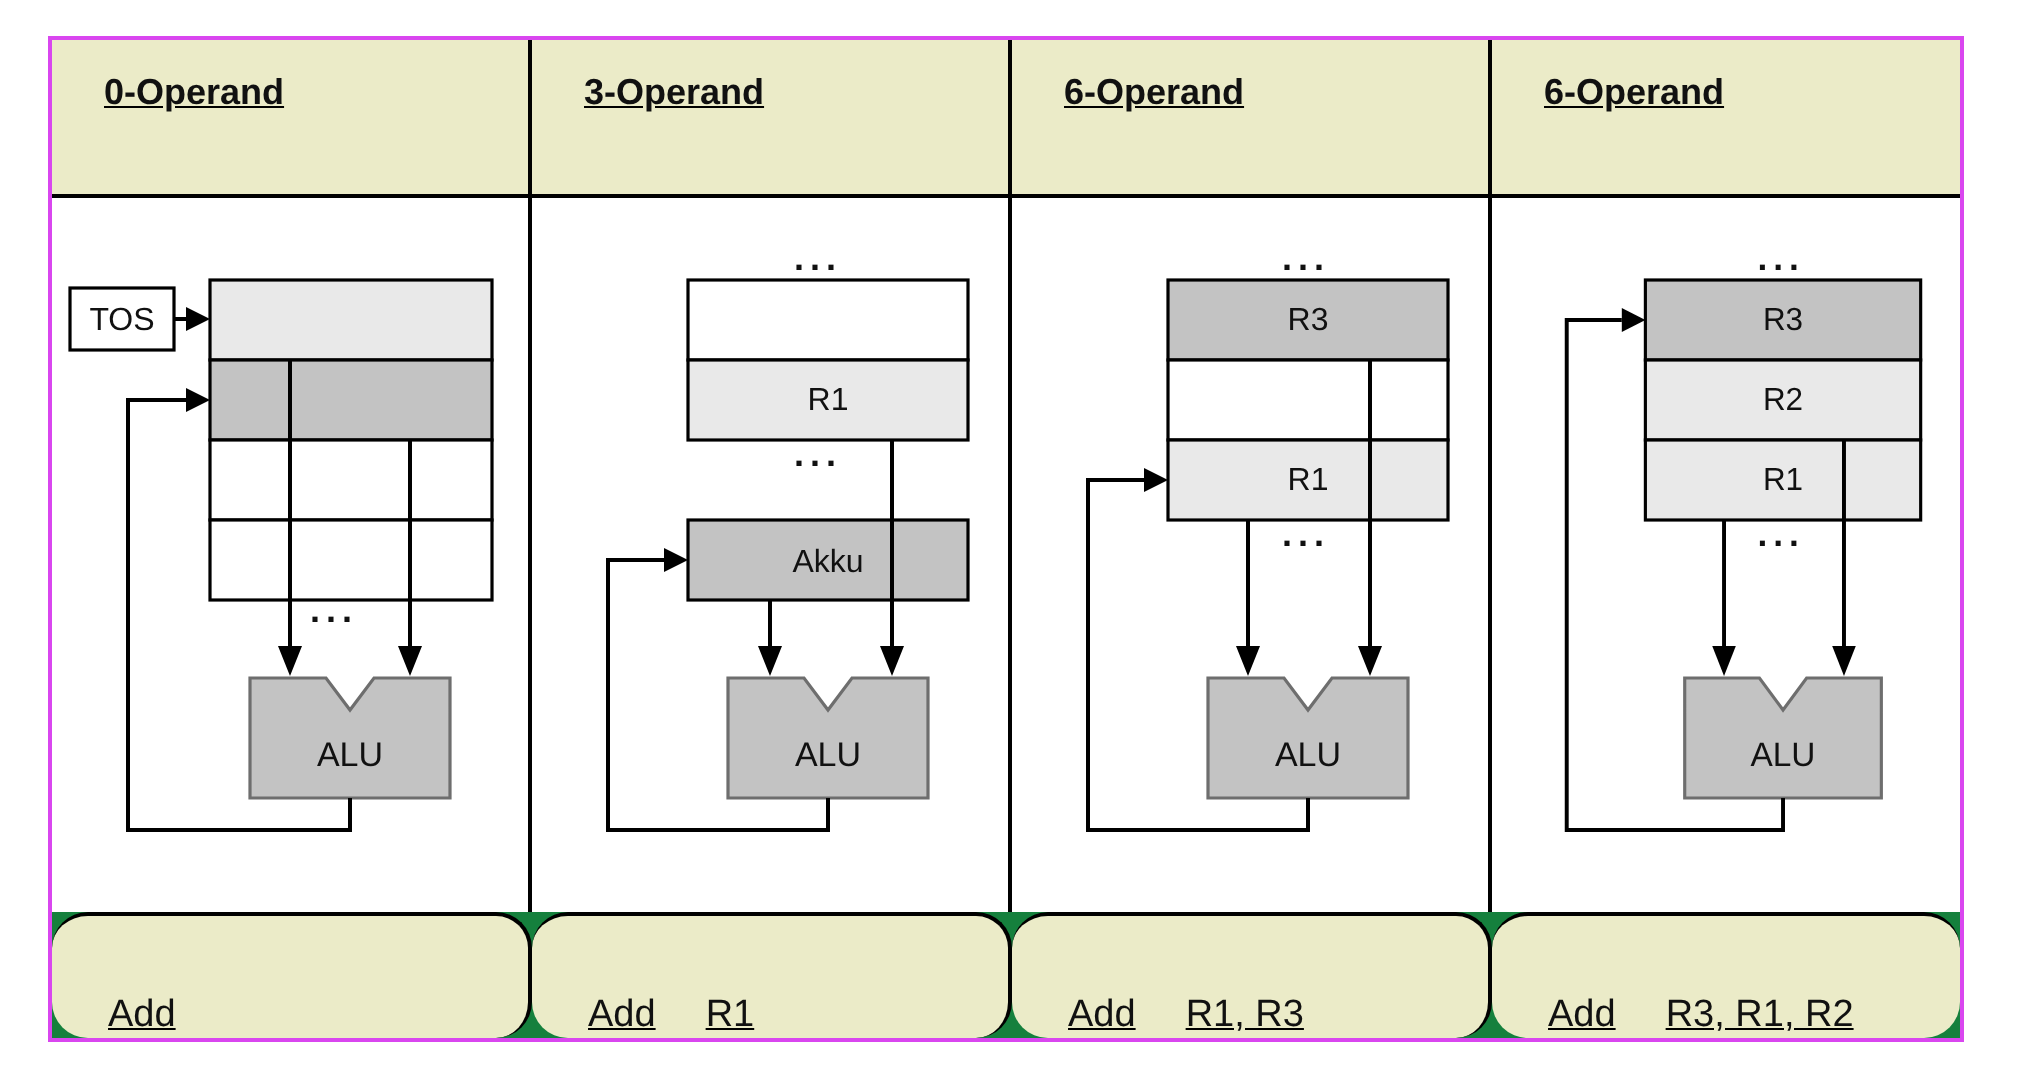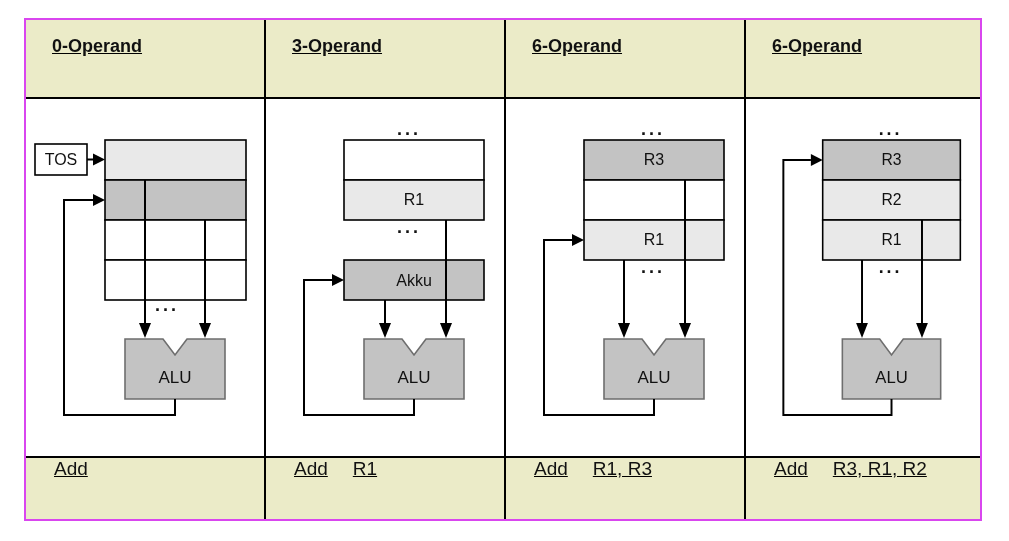--- a/index.html
+++ b/index.html
@@ -42,25 +42,26 @@
   }
   .body-cell {
     background: #ffffff;
     overflow: hidden;
   }
   .body-cell svg { display: block; width: 100%; height: 100%; }
   .footer-cell {
     background: var(--table-bg, #ebebc8);
     border-top: 2px solid #000000;
     display: flex;
-    align-items: flex-start;
+    align-items: flex-end;
     padding-left: 28px;
     font-size: 19px;
     color: #111111;
     white-space: pre;
+    border-radius: 18px;
   }
   .operands { margin-left: 25px; }
 
   
   .boxline   { stroke: #000000; stroke-width: 1.6; }
   .fill-light { fill: var(--reg-light, #e9e9e9); }
   .fill-mid   { fill: var(--reg-mid, #c3c3c3); }
   .fill-white { fill: #ffffff; }
   .wire  { stroke: #000000; stroke-width: 2; fill: none; }
   .ahead { fill: #000000; stroke: none; }

